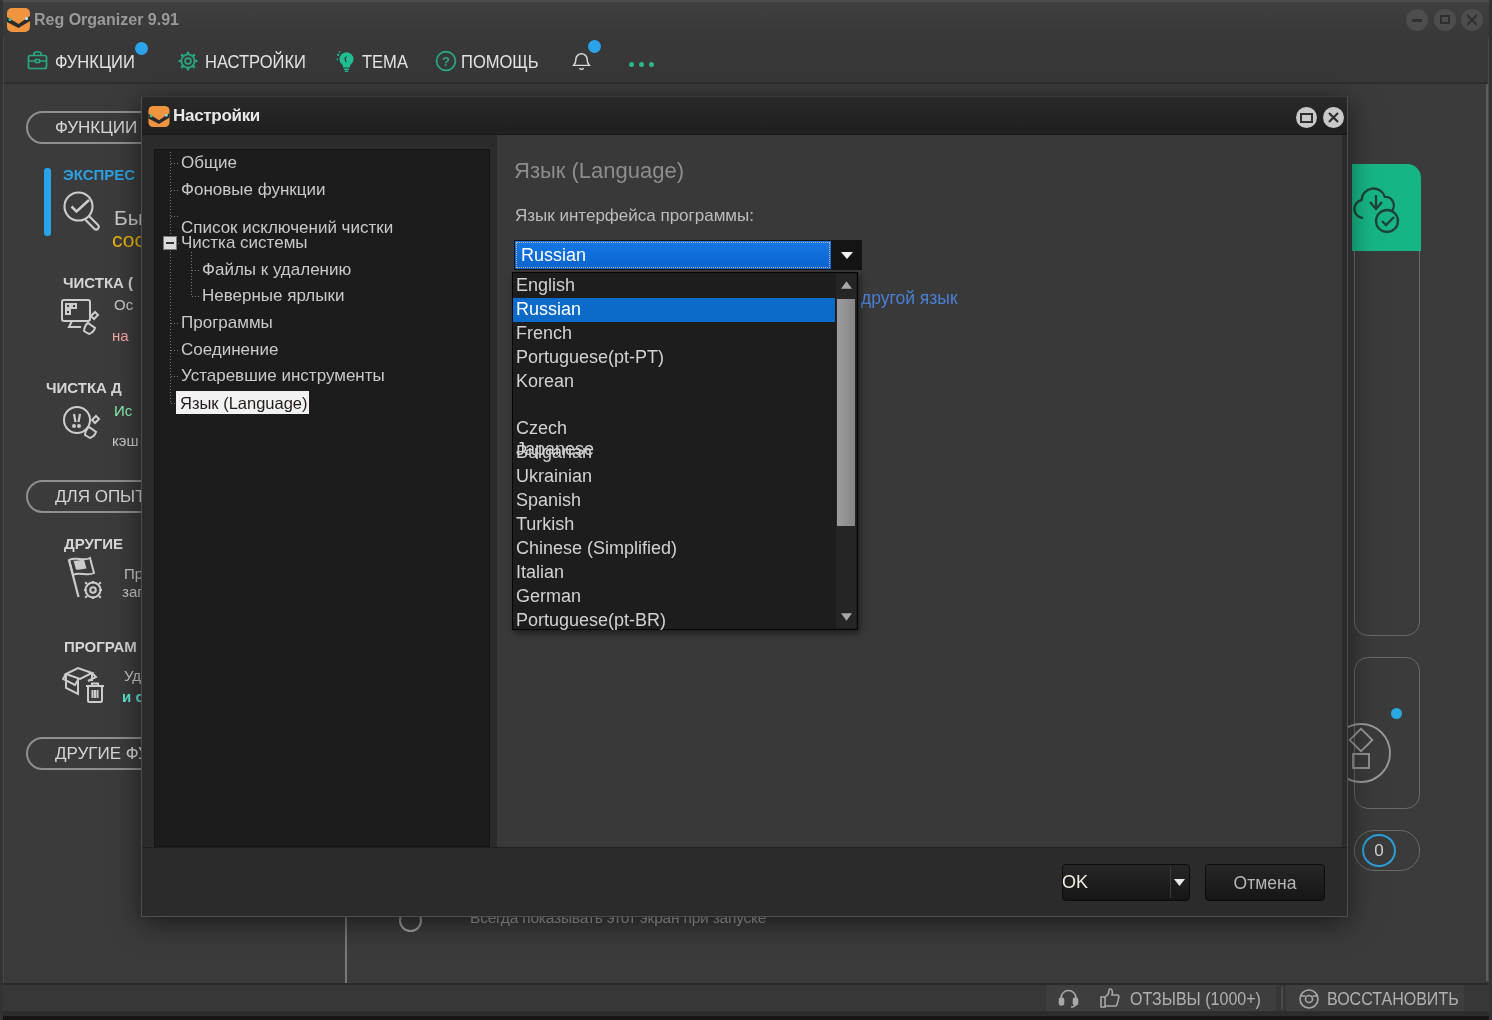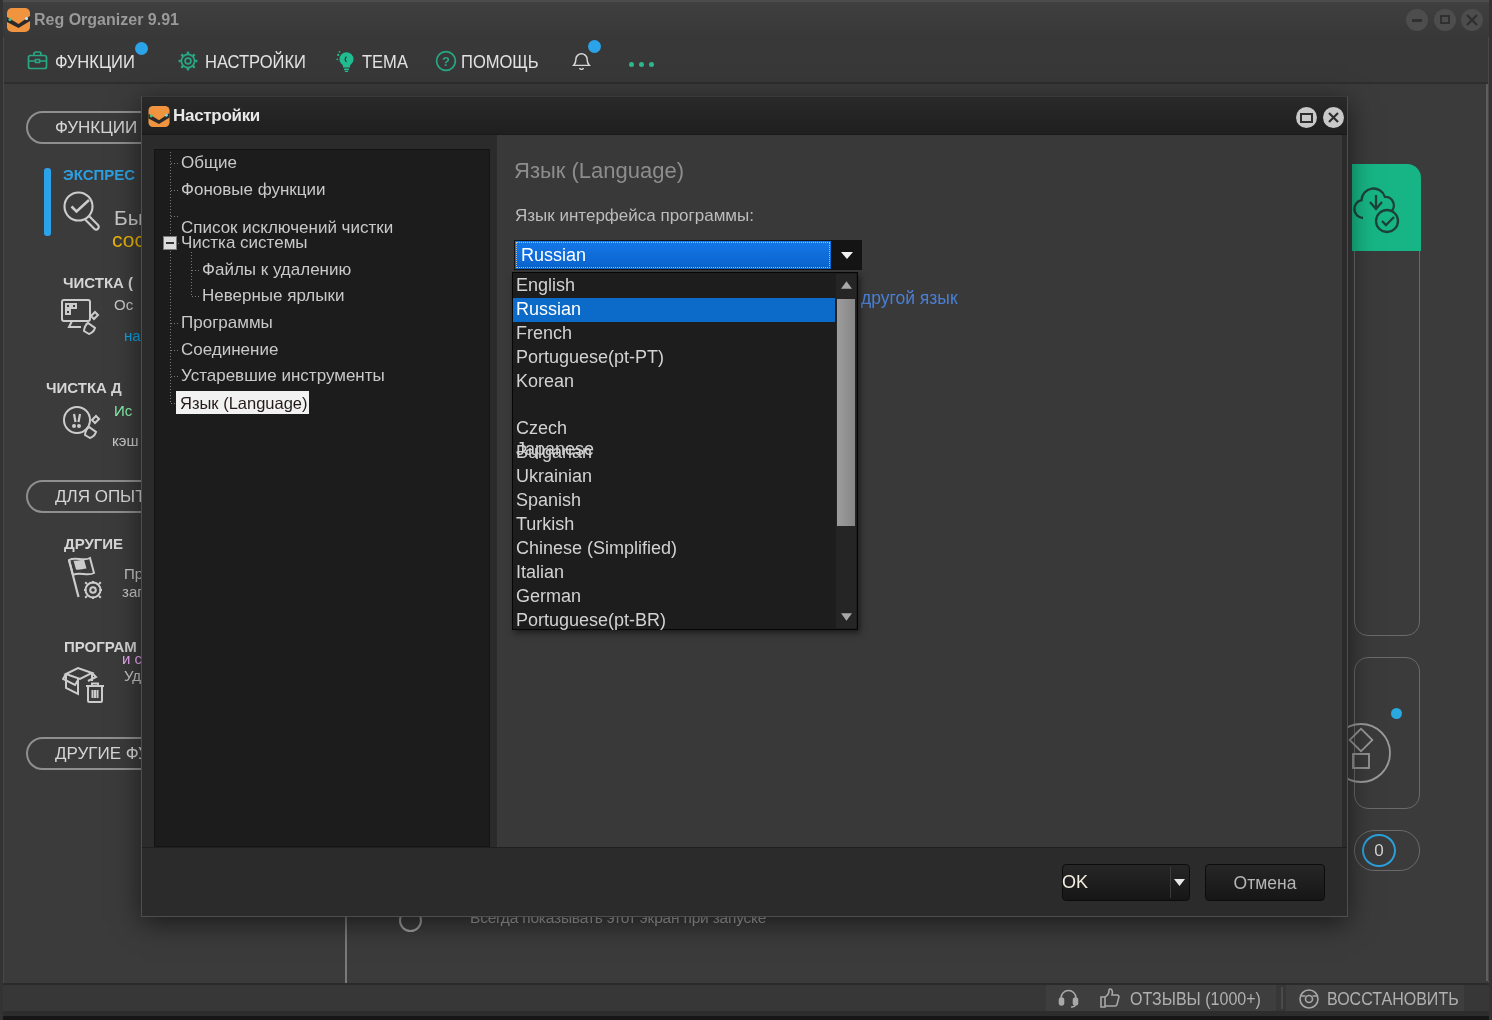--- a/index.html
+++ b/index.html
@@ -107,21 +107,21 @@
   <svg class="abs" style="left:60px;top:296px" width="46" height="44" viewBox="0 0 46 44" fill="none" stroke="#cccccc" stroke-width="2">
     <rect x="2" y="4" width="28" height="21" rx="2"></rect>
     <rect x="6" y="8" width="4" height="4"></rect>
     <rect x="12" y="8" width="4" height="4"></rect>
     <rect x="6" y="14" width="4" height="4"></rect>
     <path d="M12 25 l-3 6 h12"></path>
     <path d="M31 20 l4-4 3 3-4 4z"></path>
     <path d="M28 27 c-2 1-4 5-4 8 l5 3 c3-1 5-3 6-6z"></path>
   </svg>
   <div class="abs" style="left:114px;top:296px;font-size:15px;color:#c8c8c8;">Ос</div>
-  <div class="abs" style="left:124px;top:327px;font-size:15px;color:#0ea5e9;">на</div>
+  <div class="abs" style="left:112px;top:327px;font-size:15px;color:#fca5a5;">на</div>
 
   <div class="abs" style="left:46px;top:379px;font-size:15px;font-weight:bold;color:#d5d5d5;">ЧИСТКА&nbsp;Д</div>
   <svg class="abs" style="left:60px;top:402px" width="46" height="44" viewBox="0 0 46 44" fill="none" stroke="#cccccc" stroke-width="2">
     <circle cx="17" cy="18" r="13"></circle>
     <path d="M14 12 l1.5 8 M20 12 l-1.5 8" stroke-width="2.2"></path>
     <circle cx="14" cy="24" r="1" fill="#ccc"></circle>
     <circle cx="19" cy="24" r="1" fill="#ccc"></circle>
     <path d="M32 18 l4-4 3 3-4 4z"></path>
     <path d="M29 25 c-2 1-4 5-4 8 l5 3 c3-1 5-3 6-6z"></path>
   </svg>
@@ -145,21 +145,21 @@
 
   <div class="abs" style="left:64px;top:638px;font-size:15px;font-weight:bold;color:#d5d5d5;">ПРОГРАМ</div>
   <svg class="abs" style="left:62px;top:660px" width="46" height="46" viewBox="0 0 46 46" fill="none" stroke="#cccccc" stroke-width="2">
     <path d="M4 14 l12-6 14 5 -12 6z"></path>
     <path d="M4 14 v14 l12 6 v-15 M30 13 v8"></path>
     <path d="M4 14 l-3 5 12 6 3-5 M30 13 l4 4 -8 4"></path>
     <rect x="26" y="26" width="14" height="16" rx="1.5"></rect>
     <path d="M24 26 h18 M30 26 v-2.5 h6 v2.5 M30.5 30 v8 M33 30 v8 M35.5 30 v8"></path>
   </svg>
   <div class="abs" style="left:124px;top:667px;font-size:15px;color:#c8c8c8;">Уда</div>
-  <div class="abs" style="left:122px;top:650px;font-size:15px;color:#f0abfc;">и с</div>
+  <div class="abs" style="left:122px;top:688px;font-size:15px;color:#5eead4;font-weight:bold;">и с</div>
 
   <div class="abs" style="left:26px;top:737px;width:140px;height:33px;border:2px solid #8f8f8f;border-radius:17px;background:#3b3b3b;"></div>
   <div class="abs" style="left:55px;top:744px;font-size:17px;color:#d5d5d5;">ДРУГИЕ ФУ</div>
 </div>
 
 <div id="rightpanel">
   <div class="abs" style="left:1486px;top:84px;width:2px;height:897px;background:#5e5e5e;"></div>
   <div class="abs" style="left:1354px;top:164px;width:66px;height:472px;border:1.5px solid #6a6a6a;border-radius:14px;"></div>
   <div class="abs" style="left:1352px;top:164px;width:69px;height:87px;background:#17b585;border-radius:0 14px 0 0;"></div>
   <svg class="abs" style="left:1348px;top:181px" width="56" height="54" viewBox="0 0 56 54" fill="none" stroke="#1d4237" stroke-width="2.3">

